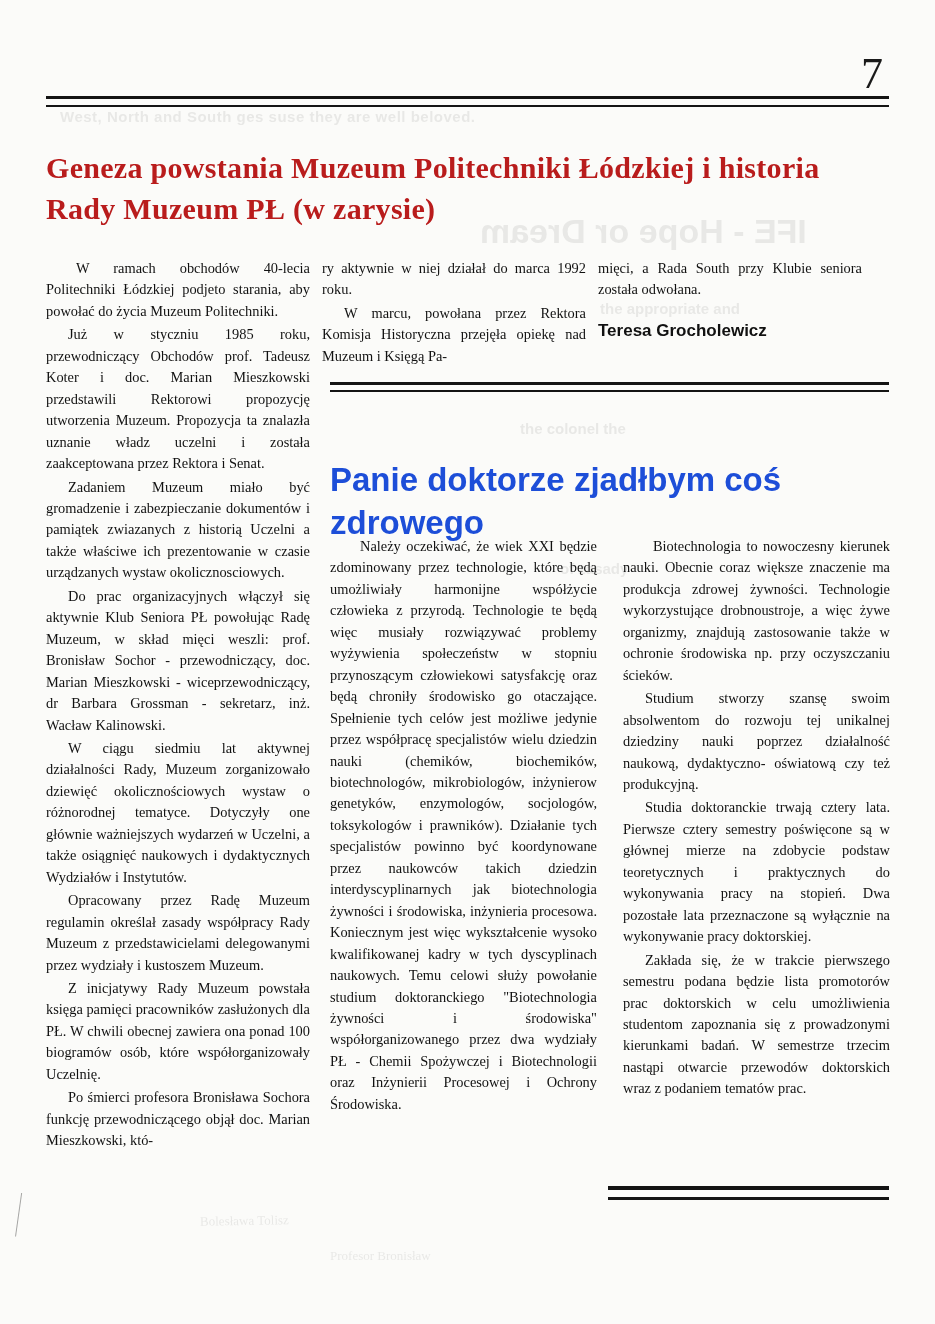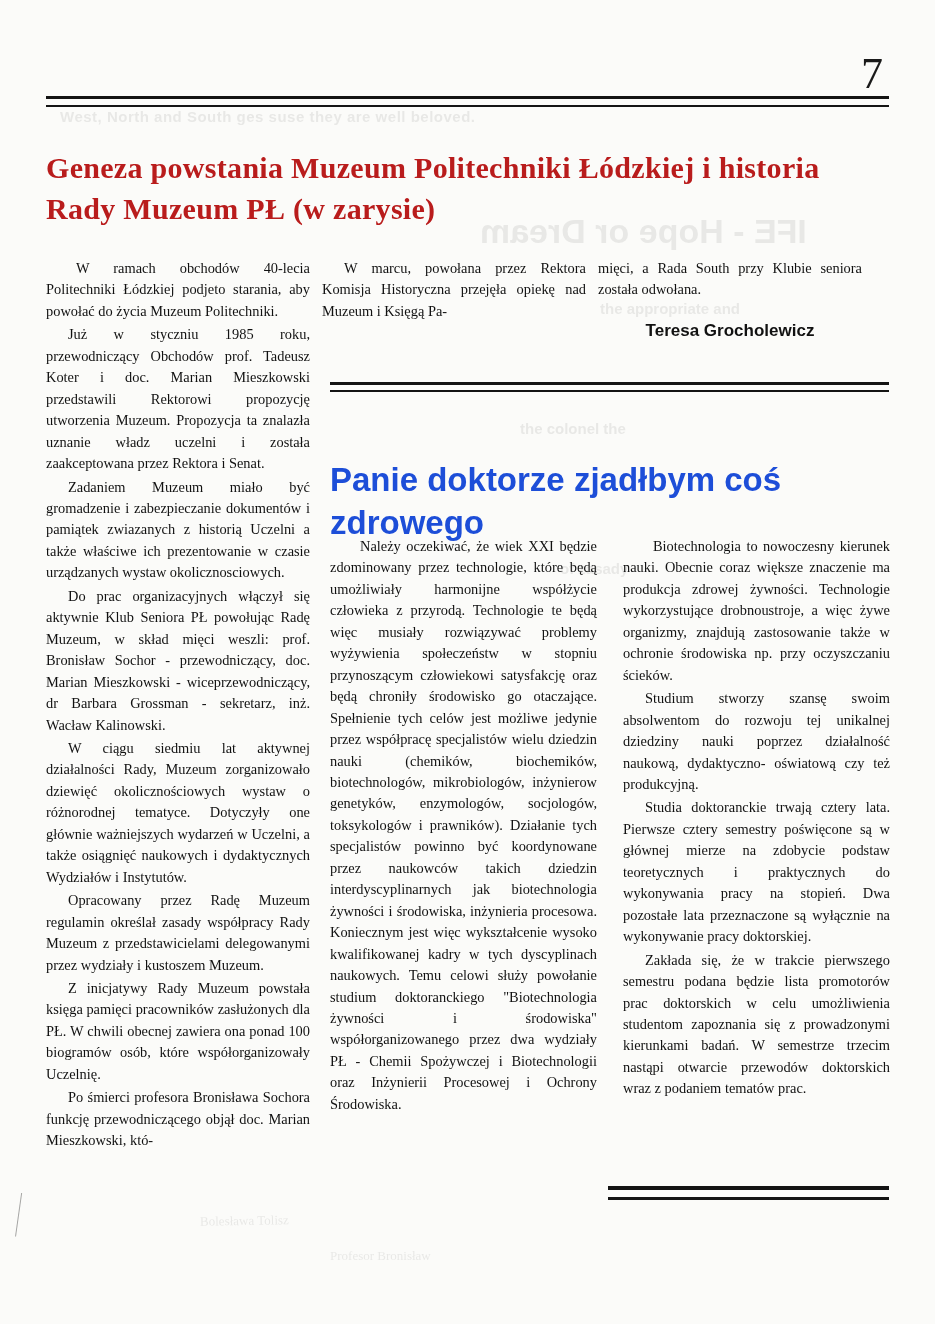--- a/index.html
+++ b/index.html
@@ -87,21 +87,21 @@
     line-height: 1.49;
     text-align: justify;
     text-justify: inter-word;
     hyphens: manual;
   }
   p.ind { text-indent: 22px; }
   p.firstind { text-indent: 30px; }
 
   .byline {
     margin-top: 20px;
-    text-align: center;
+    text-align: left;
     font-family: "Liberation Sans", sans-serif;
     font-weight: bold;
     font-size: 17px;
   }
 
   .rule-mid {
     position: absolute;
     top: 382px;
     left: 330px;
     right: 46px;
@@ -176,20 +176,21 @@
       <p class="firstind">W ramach obchodów 40-lecia Politechniki Łódzkiej podjeto starania, aby powołać do życia Muzeum Politechniki.</p>
       <p class="ind">Już w styczniu 1985 roku, przewodniczący Obchodów prof. Tadeusz Koter i doc. Marian Mieszkowski przedstawili Rektorowi propozycję utworzenia Muzeum. Propozycja ta znalazła uznanie władz uczelni i została zaakceptowana przez Rektora i Senat.</p>
       <p class="ind">Zadaniem Muzeum miało być gromadzenie i zabezpieczanie dokumentów i pamiątek zwiazanych z historią Uczelni a także właściwe ich prezentowanie w czasie urządzanych wystaw okolicznosciowych.</p>
       <p class="ind">Do prac organizacyjnych włączył się aktywnie Klub Seniora PŁ powołując Radę Muzeum, w skład mięci weszli: prof. Bronisław Sochor - przewodniczący, doc. Marian Mieszkowski - wiceprzewodniczący, dr Barbara Grossman - sekretarz, inż. Wacław Kalinowski.</p>
       <p class="ind">W ciągu siedmiu lat aktywnej działalności Rady, Muzeum zorganizowało dziewięć okolicznościowych wystaw o różnorodnej tematyce. Dotyczyły one głównie ważniejszych wydarzeń w Uczelni, a także osiągnięć naukowych i dydaktycznych Wydziałów i Instytutów.</p>
       <p class="ind">Opracowany przez Radę Muzeum regulamin określał zasady współpracy Rady Muzeum z przedstawicielami delegowanymi przez wydziały i kustoszem Muzeum.</p>
       <p class="ind">Z inicjatywy Rady Muzeum powstała księga pamięci pracowników zasłużonych dla PŁ. W chwili obecnej zawiera ona ponad 100 biogramów osób, które współorganizowały Uczelnię.</p>
       <p class="ind">Po śmierci profesora Bronisława Sochora funkcję przewodniczącego objął doc. Marian Mieszkowski, któ-</p>
     </div>
     <div class="col">
+      <p>ry aktywnie w niej działał do marca 1992 roku.</p>
       <p class="ind">W marcu, powołana przez Rektora Komisja Historyczna przejęła opiekę nad Muzeum i Księgą Pa-</p>
     </div>
     <div class="col">
       <p>mięci, a Rada South przy Klubie seniora została odwołana.</p>
       <div class="byline">Teresa Grocholewicz</div>
     </div>
   </div>
 
   <div class="rule-mid"></div>
 

